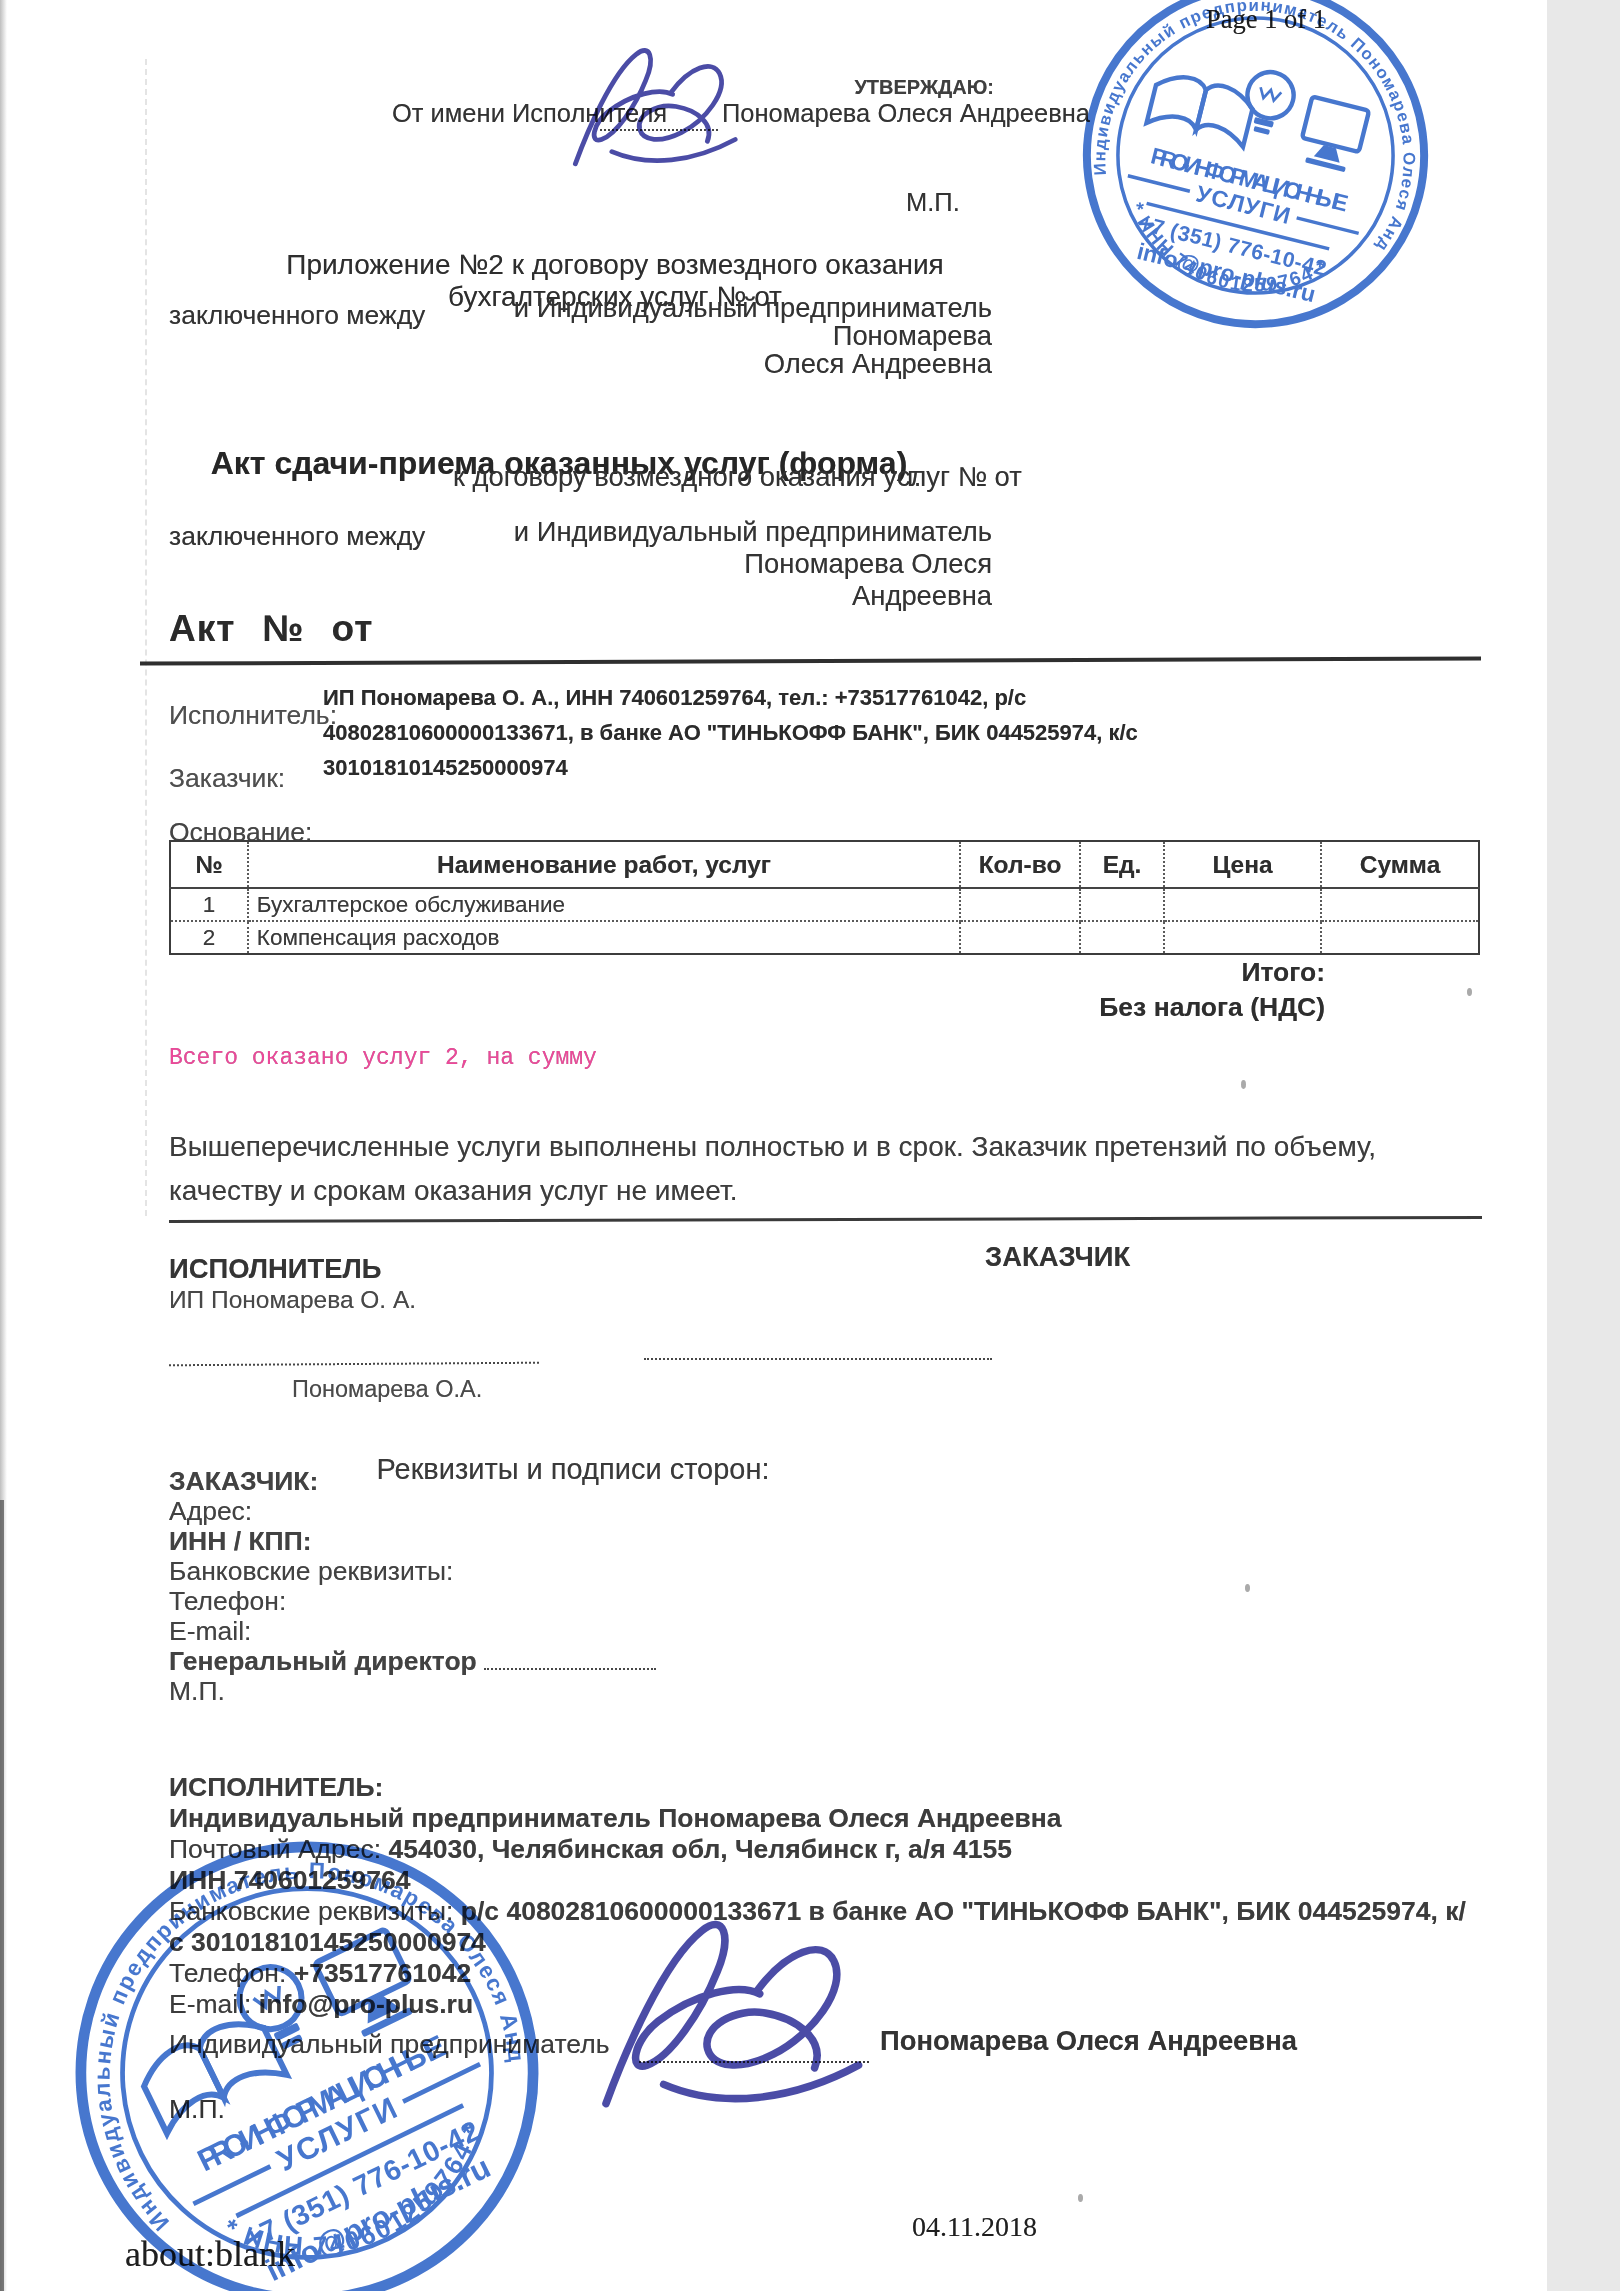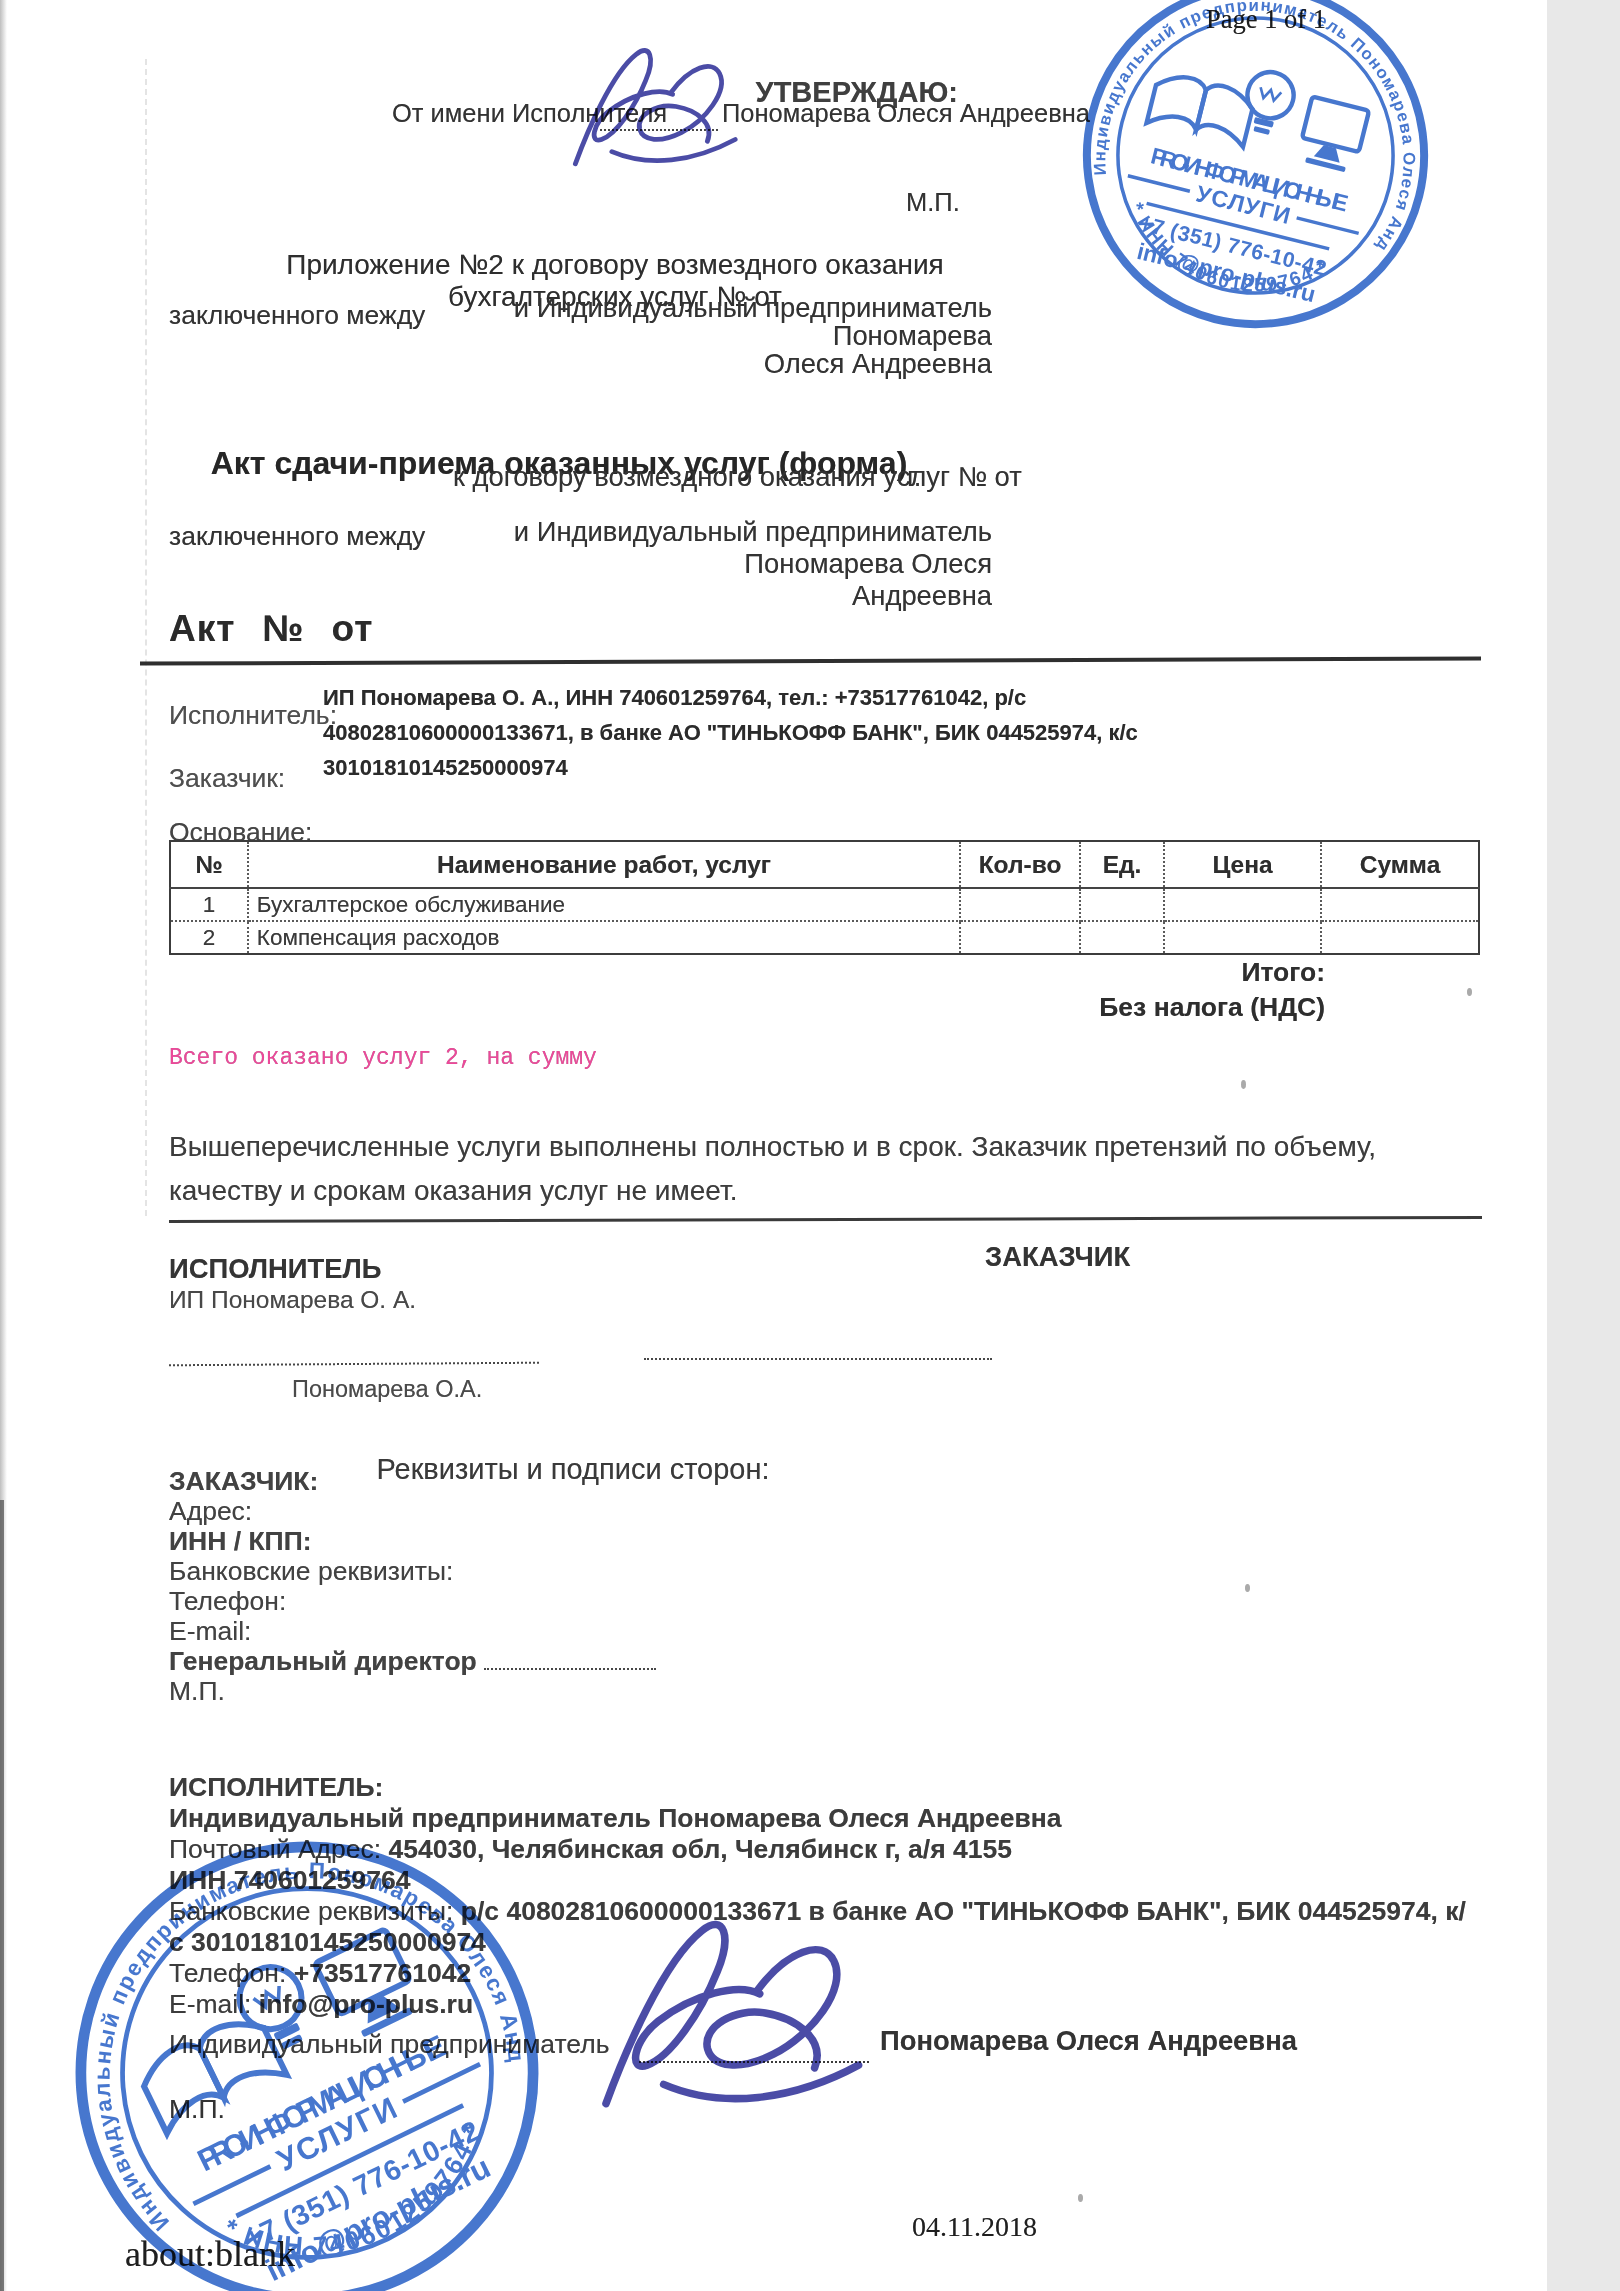--- a/index.html
+++ b/index.html
@@ -34,21 +34,21 @@
   <div class="abs" style="left:0;top:0;width:6.9px;height:2292px;background:linear-gradient(to right,#8a8a8a,transparent);opacity:.55;"></div>
   <div class="abs" style="left:0;top:1500px;width:3.9px;height:792px;background:#4a4a4a;opacity:.7;"></div>
   <div class="abs" style="left:145px;top:59px;height:1157px;width:0;border-left:2px dashed #d9d9d9;opacity:.7;"></div>
   <div class="speck" style="left:1467px;top:988px;width:4.9px;height:7.8px;"></div>
   <div class="speck" style="left:1241px;top:1080px;width:4.9px;height:8.8px;"></div>
   <div class="speck" style="left:1245px;top:1584px;width:4.9px;height:7.8px;"></div>
   <div class="speck" style="left:1078px;top:2194px;width:4.9px;height:7.8px;"></div>
 
   <div class="abs serif" style="left:1206px;top:3.9px;font-size:26.5px;">Page 1 of 1</div>
 
-  <div class="abs b r muted" style="left:664px;top:76px;width:294px;font-size:29px;color:#3f3f3f;text-align:right;">УТВЕРЖДАЮ:</div>
+  <div class="abs b r muted" style="left:700px;top:76px;width:294px;font-size:20px;color:#3f3f3f;text-align:right;">УТВЕРЖДАЮ:</div>
   <div class="abs" style="left:392px;top:99px;font-size:25.5px;">От имени Исполнителя</div>
   <div class="abs sigline" style="left:600px;top:128px;width:118px;"></div>
   <div class="abs" style="left:722px;top:99px;font-size:25.5px;">Пономарева Олеся Андреевна</div>
   <div class="abs" style="left:906px;top:188px;font-size:25.5px;">М.П.</div>
 
   <div class="abs c" style="left:201px;top:225px;width:828px;font-size:28px;color:#2e2e2e;">Приложение №2 к договору возмездного оказания бухгалтерских услуг №  от</div>
   <div class="abs" style="left:169px;top:300px;font-size:26.5px;">заключенного между</div>
   <div class="abs r" style="left:490px;top:294px;width:502px;font-size:27.4px;line-height:28px;">
     <div>и Индивидуальный предприниматель Пономарева</div>
     <div>Олеся Андреевна</div>

